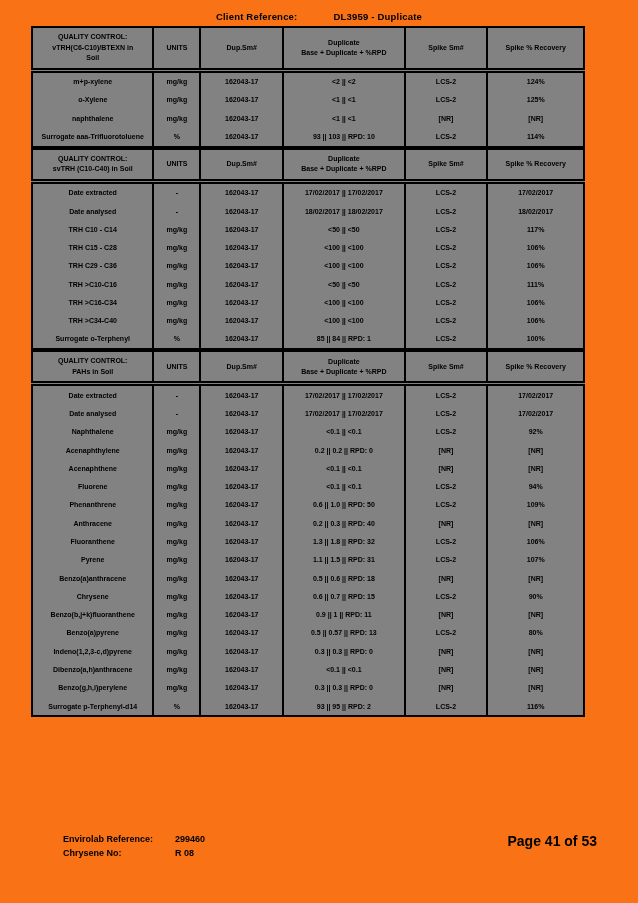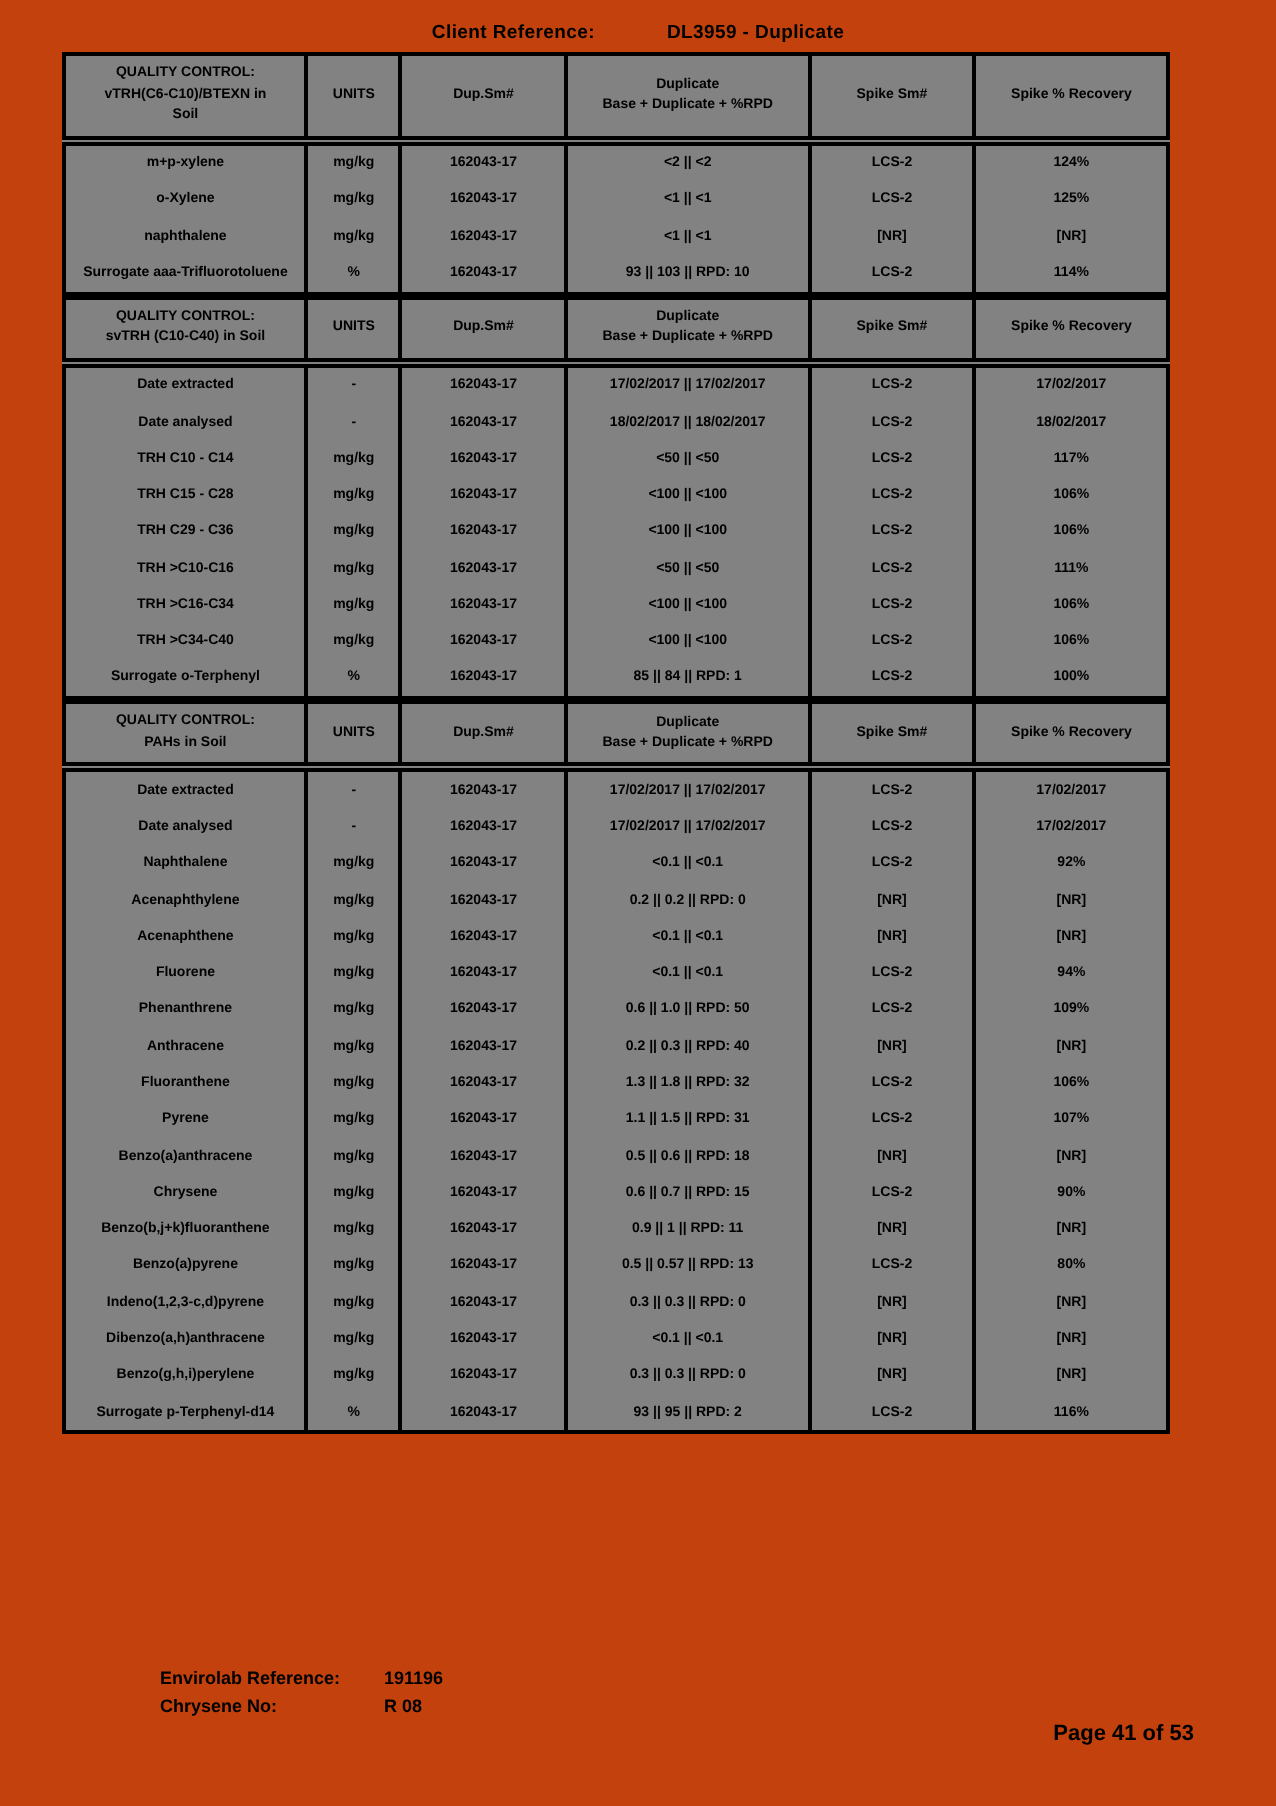--- a/index.html
+++ b/index.html
@@ -6,21 +6,21 @@
   body{
     width:638px;height:903px;
     background:#828282;
     font-family:"Liberation Sans",sans-serif;
     color:#000;
     overflow:hidden;
   }
   .page{
     position:relative;
     width:638px;height:903px;
-    background:#c2410c;
+    background:#f97316;
     font-weight:bold;
   }
   .clientref{
     display:flex;
     justify-content:center;
     gap:36px;
     padding-top:11px;
     font-size:9.5px;
     letter-spacing:0.2px;
   }
@@ -55,34 +55,34 @@
     padding:4.6px 2px;
     line-height:1.3;
     font-weight:bold;
     border-top:0;
     border-bottom:0;
   }
   .qc-title-cell div{line-height:1.5;}
   .footer{
     position:absolute;
     top:833px;
-    left:80px;
+    left:63px;
     font-size:9px;
     line-height:1.55;
   }
   .footer-grid{
     display:grid;
     grid-template-columns:108px auto;
     column-gap:4px;
   }
   .page-num{
     position:absolute;
-    top:861px;
+    top:833px;
     right:41px;
-    font-size:11px;
+    font-size:14px;
   }
 </style>
 </head>
 <body>
 
 <div class="page">
 
   <div class="clientref">
     <span>Client Reference:</span>
     <span>DL3959 - Duplicate</span>
@@ -420,21 +420,21 @@
             <td>LCS-2</td>
             <td>116%</td>
           </tr>
         </tbody>
       </table>
     </div>
 
   <div class="footer">
     <div class="footer-grid">
       <span>Envirolab Reference:</span>
-      <span>191196</span>
+      <span>299460</span>
       <span>Chrysene No:</span>
       <span>R 08</span>
     </div>
   </div>
 
   <div class="page-num">Page 41 of 53</div>
 
 </div>
 
 </body></html>

